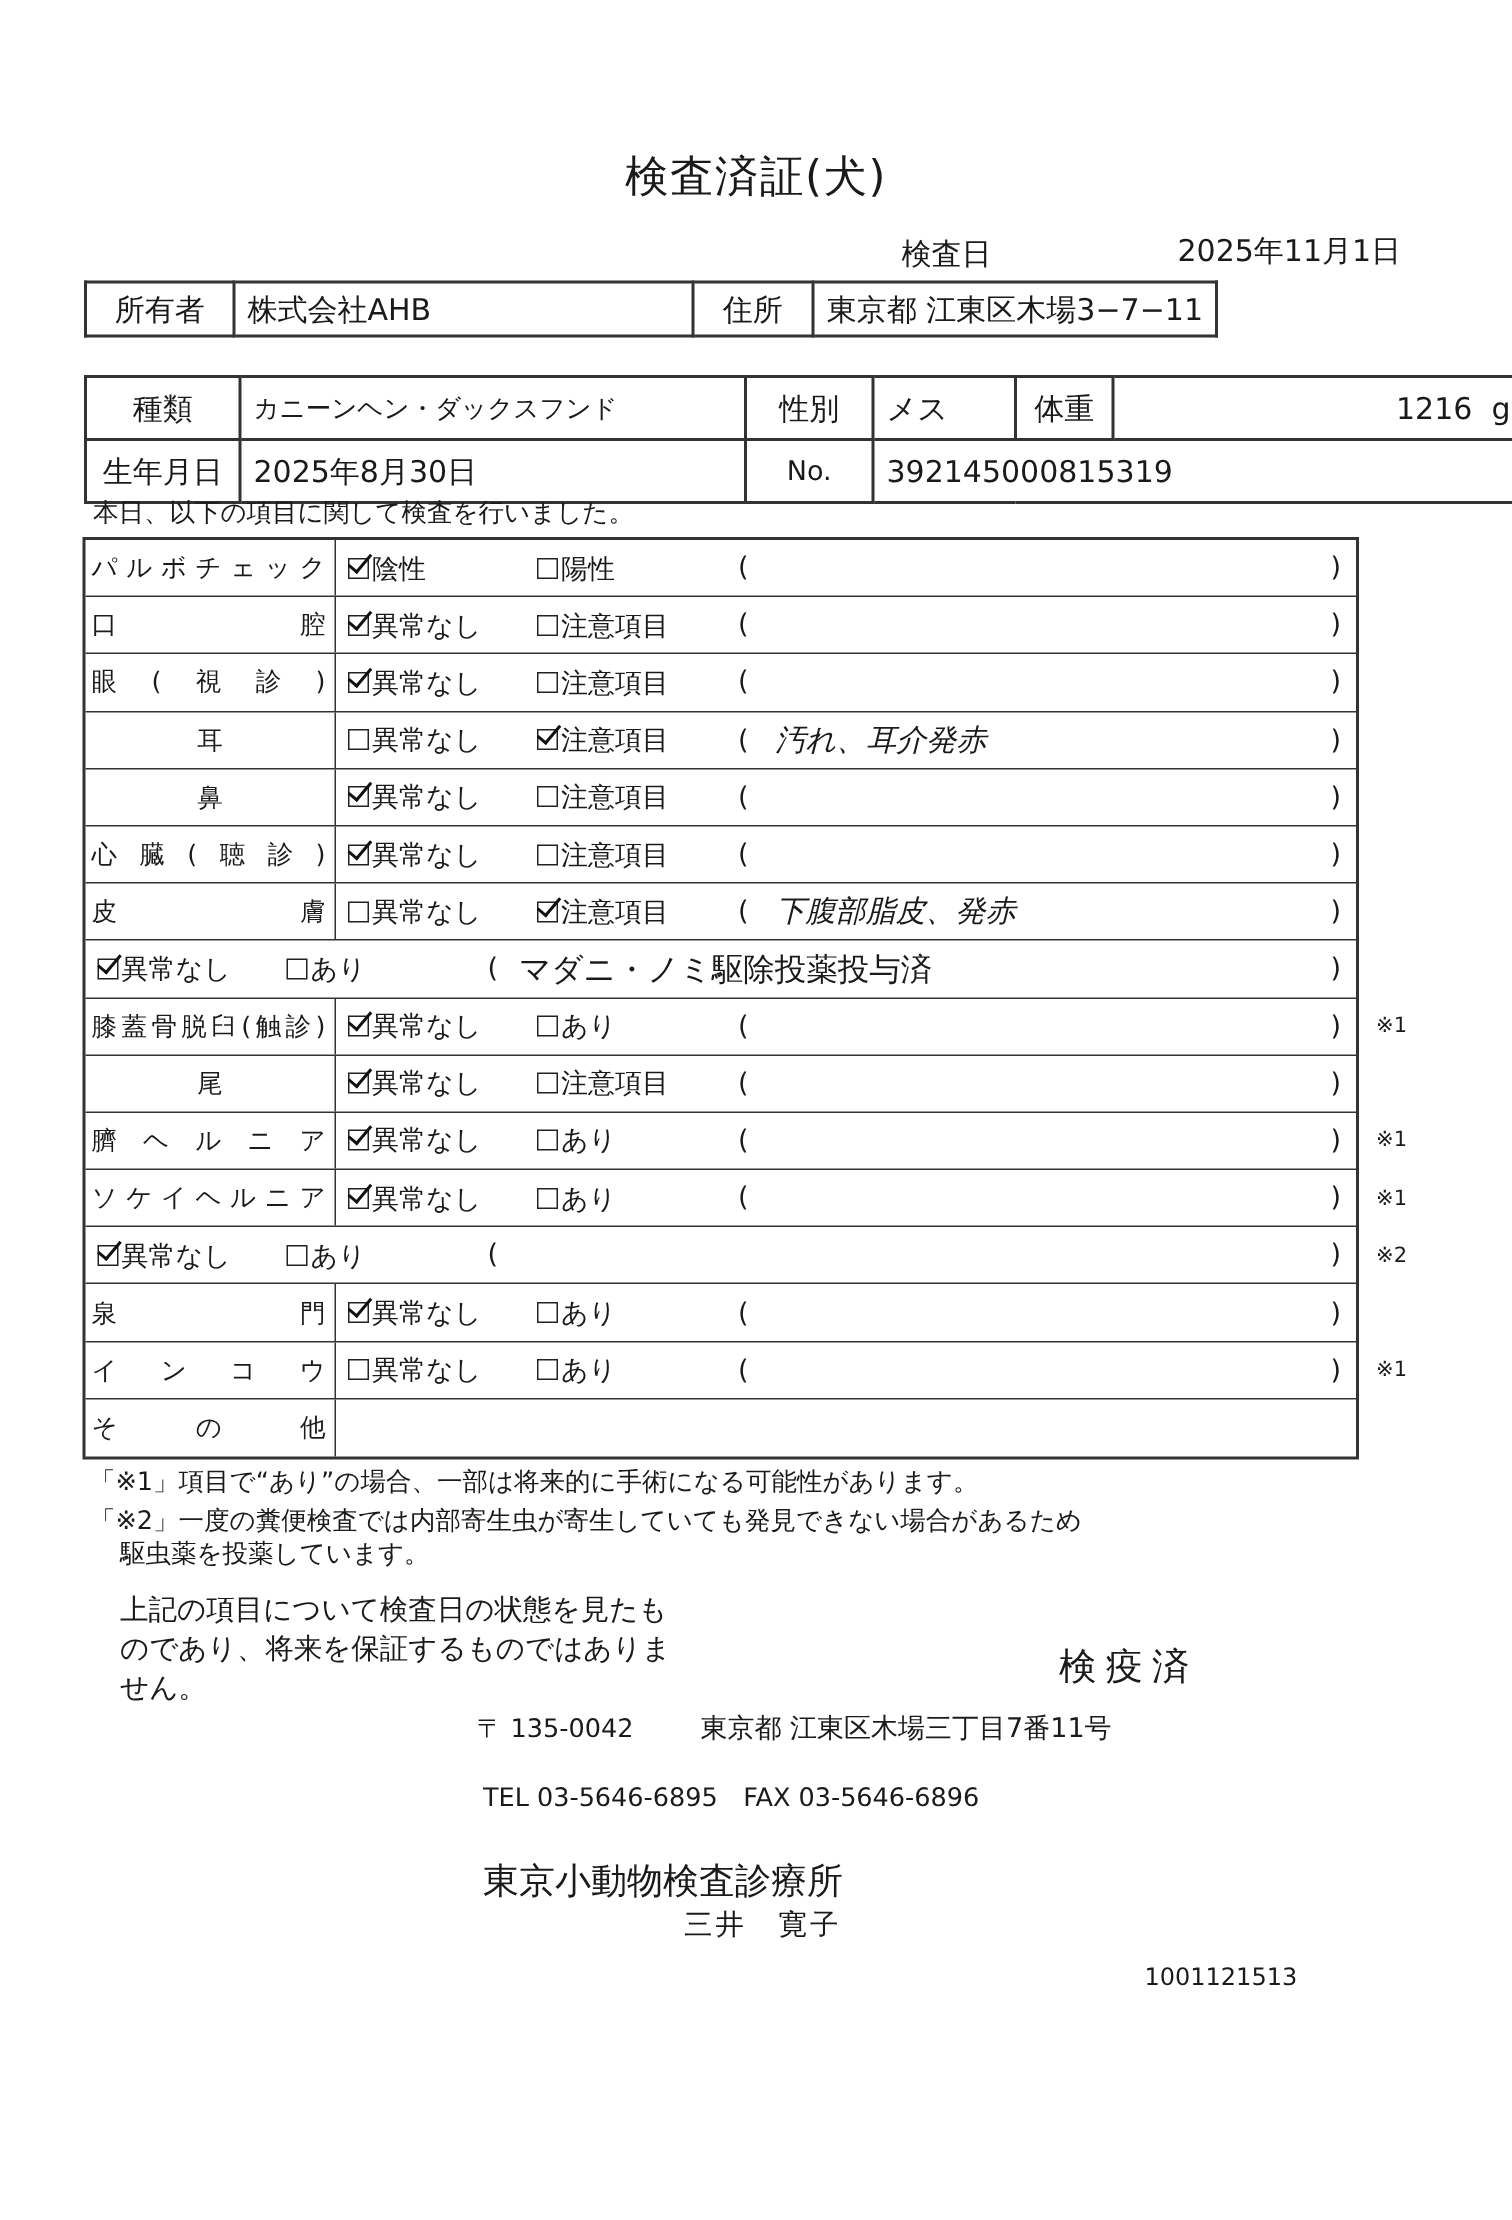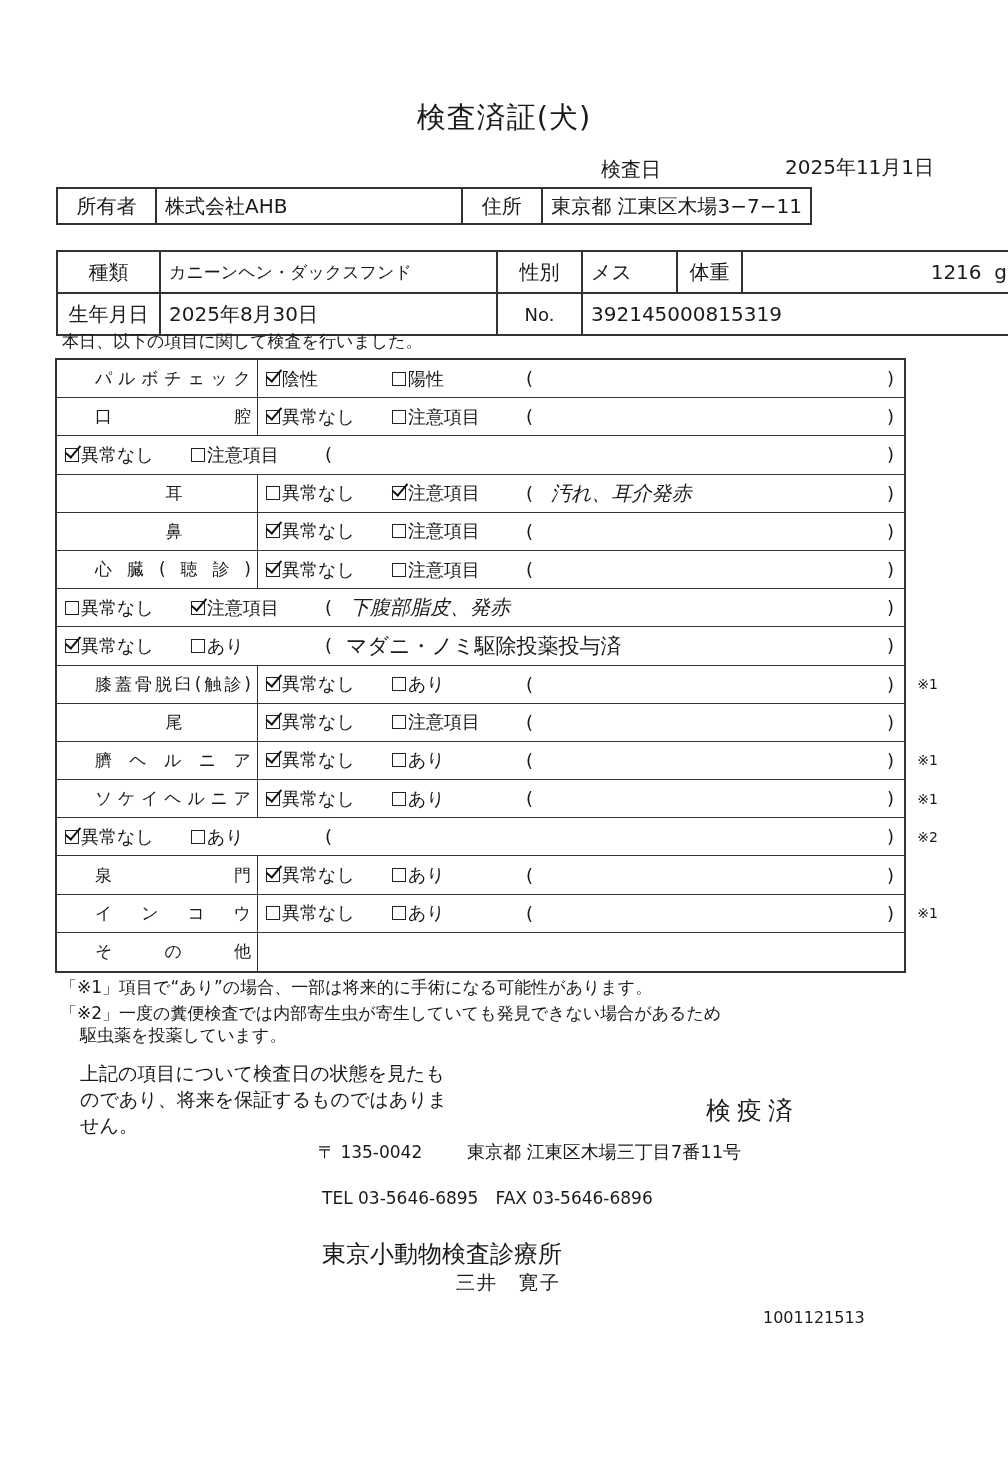--- a/index.html
+++ b/index.html
@@ -15,21 +15,21 @@
 
   table.info { position: absolute; border-collapse: collapse; }
   table.info td { border: 2px solid #333; font-size: 20px; padding: 0 8px; white-space: nowrap; }
   td.lbl { text-align: center; }
 
   .intro { left: 62px; top: 330px; font-size: 17px; }
 
   .grid { position: absolute; left: 55px; top: 358px; width: 851px; border: 2px solid #333; }
   .row { display: flex; height: 38.2px; border-bottom: 1.5px solid #333; align-items: center; position: relative; }
   .row:last-child { border-bottom: none; }
-  .cat { width: 167px; height: 100%; border-right: 1.5px solid #333; display: flex; align-items: center; padding: 0 4px; font-size: 17px; margin-left: 34px; }
+  .cat { width: 167px; height: 100%; border-right: 1.5px solid #333; display: flex; align-items: center; padding: 0 4px; font-size: 17px; }
   .cat span { display: block; width: 100%; }
   .cat.just span { text-align-last: justify; letter-spacing: 2px; }
   .cat.center span { text-align: center; }
   .opt1 { width: 134px; padding-left: 8px; font-size: 18px; }
   .opt2 { width: 130px; font-size: 18px; }
   .paren-area { flex: 1; display: flex; align-items: center; justify-content: space-between; padding: 0 10px 0 4px; font-size: 18px; }
   .note { font-size: 20px; font-family: "DejaVu Serif", serif; font-style: italic; flex: 1; padding-left: 18px; }
   .note.printed { font-style: normal; font-family: "DejaVu Sans", sans-serif; font-size: 21px; padding-left: 14px; }
   .mark { position: absolute; right: -34px; font-size: 14px; }
   .box { display: inline-block; width: 14px; height: 14px; border: 1.5px solid #222; margin-right: 2px; vertical-align: -1px; position: relative; }
@@ -105,20 +105,23 @@
       </div>
       <div class="opt1"><span class="box checked"></span><span>異常なし</span></div>
       <div class="opt2"><span class="box"></span><span>注意項目</span></div>
       <div class="paren-area">
         <span>(</span>
         <span class="note"></span>
         <span>)</span>
       </div>
     </div>
     <div class="row">
+      <div class="cat just">
+        <span>眼(視診)</span>
+      </div>
       <div class="opt1"><span class="box checked"></span><span>異常なし</span></div>
       <div class="opt2"><span class="box"></span><span>注意項目</span></div>
       <div class="paren-area">
         <span>(</span>
         <span class="note"></span>
         <span>)</span>
       </div>
     </div>
     <div class="row">
       <div class="cat center">
@@ -150,20 +153,23 @@
       </div>
       <div class="opt1"><span class="box checked"></span><span>異常なし</span></div>
       <div class="opt2"><span class="box"></span><span>注意項目</span></div>
       <div class="paren-area">
         <span>(</span>
         <span class="note"></span>
         <span>)</span>
       </div>
     </div>
     <div class="row">
+      <div class="cat just">
+        <span>皮膚</span>
+      </div>
       <div class="opt1"><span class="box"></span><span>異常なし</span></div>
       <div class="opt2"><span class="box checked"></span><span>注意項目</span></div>
       <div class="paren-area">
         <span>(</span>
         <span class="note">下腹部脂皮、発赤</span>
         <span>)</span>
       </div>
     </div>
     <div class="row">
       <div class="opt1"><span class="box checked"></span><span>異常なし</span></div>

